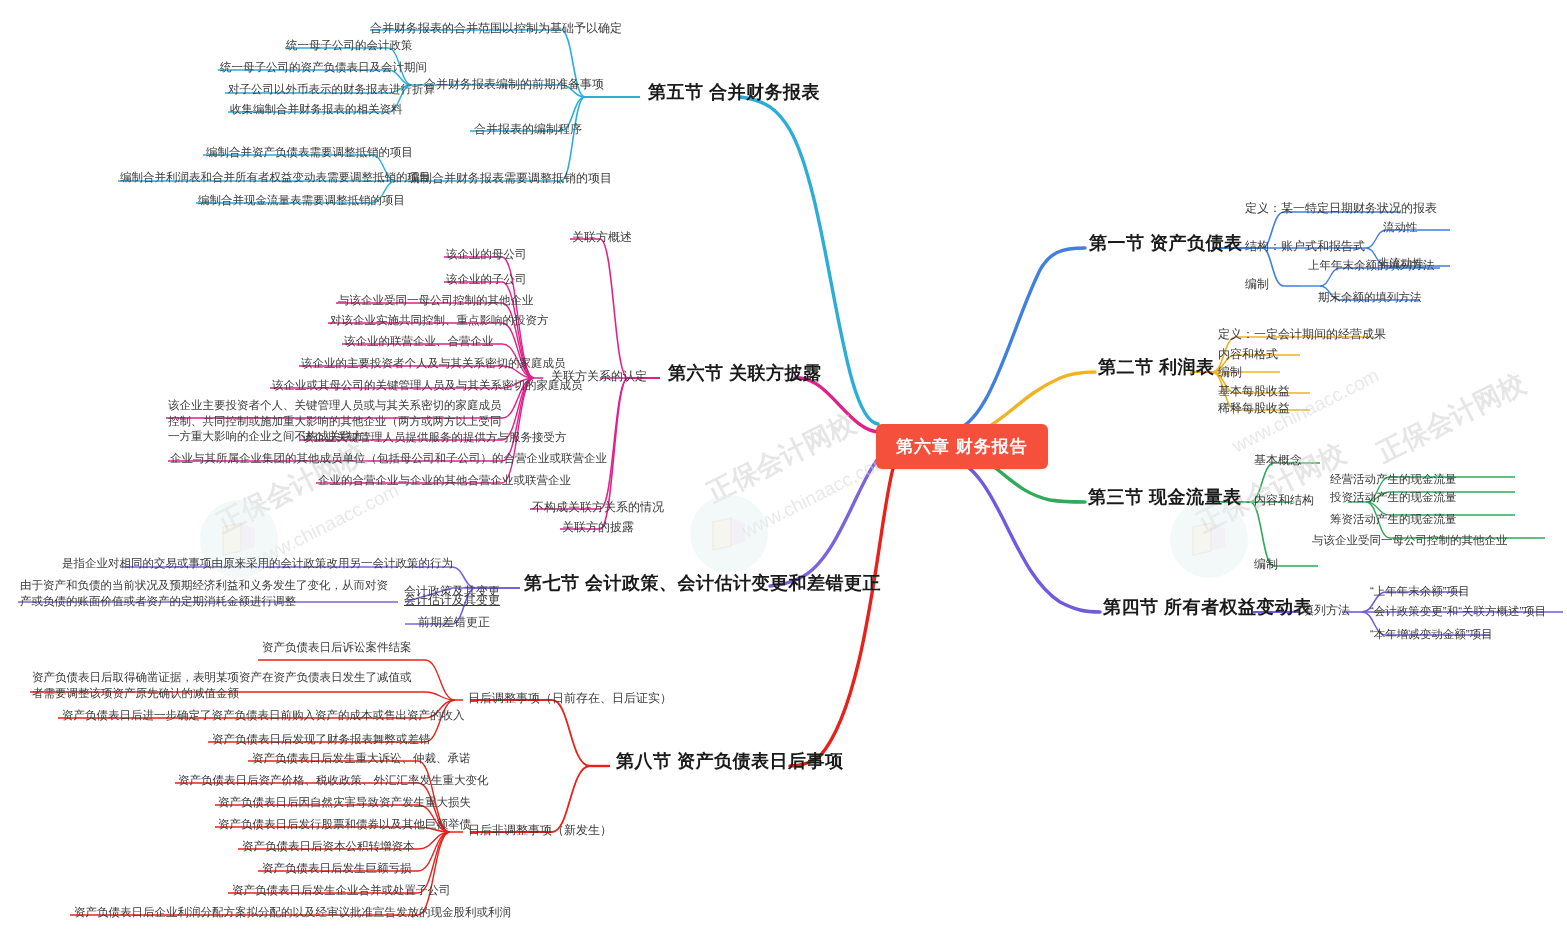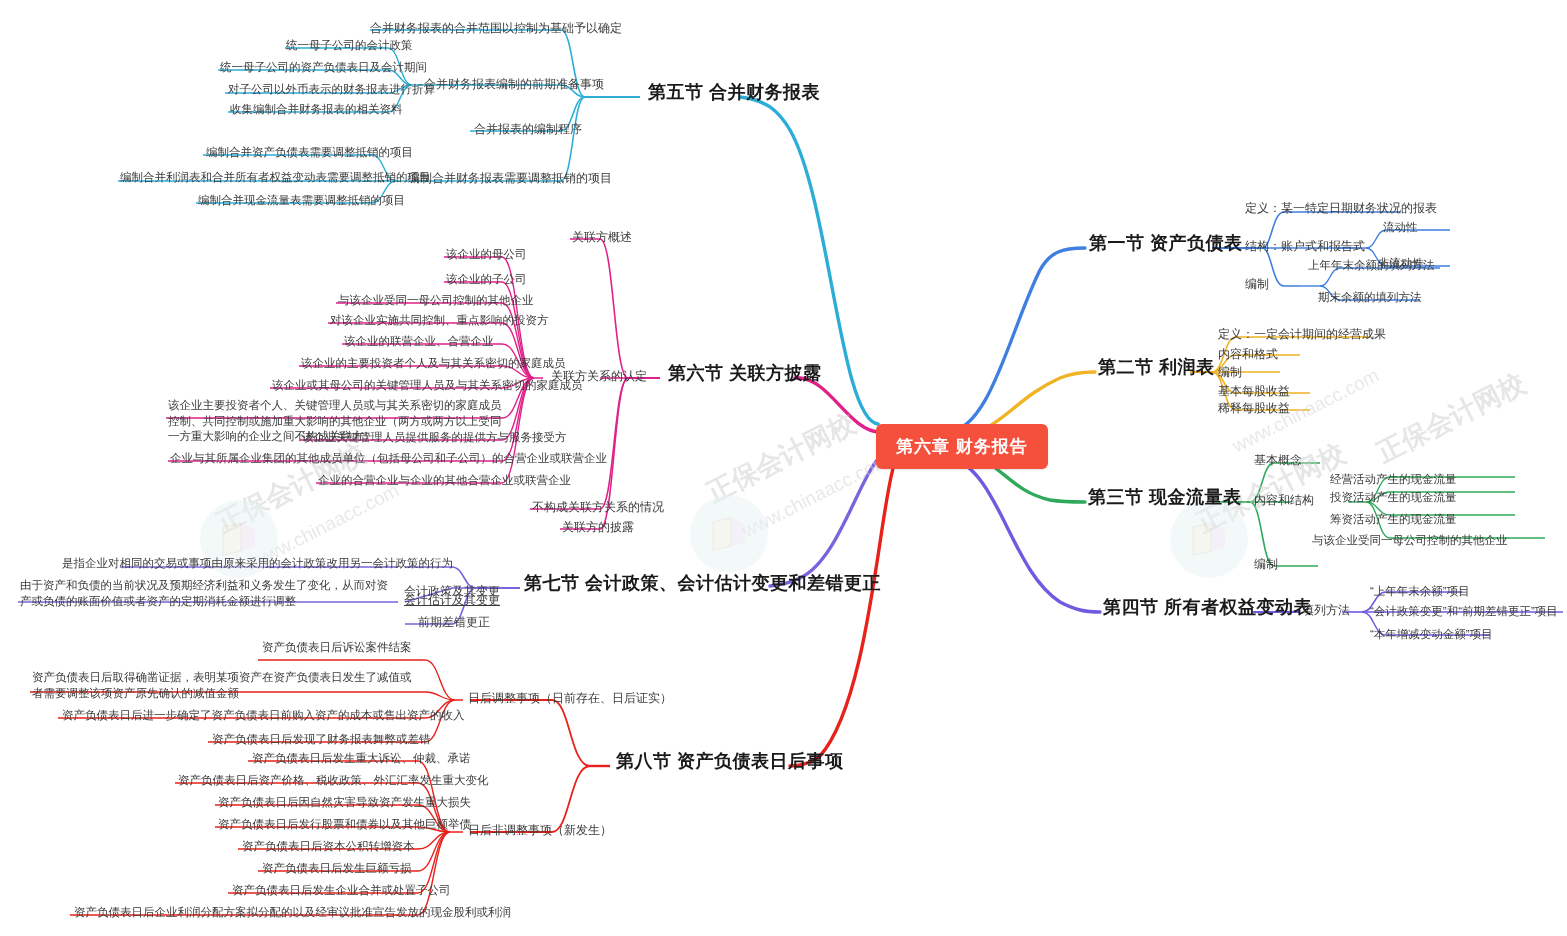--- a/index.html
+++ b/index.html
@@ -213,21 +213,21 @@
   <div class="node lv2" style="left:1254px;top:452px;">基本概念</div>
   <div class="node lv2" style="left:1254px;top:492px;">内容和结构</div>
   <div class="node lv2" style="left:1254px;top:556px;">编制</div>
   <div class="node lv3" style="left:1330px;top:472px;">经营活动产生的现金流量</div>
   <div class="node lv3" style="left:1330px;top:490px;">投资活动产生的现金流量</div>
   <div class="node lv3" style="left:1330px;top:512px;">筹资活动产生的现金流量</div>
   <div class="node lv3" style="left:1312px;top:533px;">与该企业受同一母公司控制的其他企业</div>
 
   <div class="node lv2" style="left:1302px;top:602px;">填列方法</div>
   <div class="node lv3" style="left:1370px;top:584px;">“上年年末余额”项目</div>
-  <div class="node lv3" style="left:1370px;top:604px;">“会计政策变更”和“前期差错更正”项目</div>
+  <div class="node lv3" style="left:1370px;top:604px;">“会计政策变更”和“关联方概述”项目</div>
   <div class="node lv3" style="left:1370px;top:627px;">“本年增减变动金额”项目</div>
 
   <div class="node lv2" style="left:370px;top:20px;">合并财务报表的合并范围以控制为基础予以确定</div>
   <div class="node lv2" style="left:424px;top:76px;">合并财务报表编制的前期准备事项</div>
   <div class="node lv2" style="left:474px;top:121px;">合并报表的编制程序</div>
   <div class="node lv2" style="left:408px;top:170px;">编制合并财务报表需要调整抵销的项目</div>
   <div class="node lv3" style="left:286px;top:38px;">统一母子公司的会计政策</div>
   <div class="node lv3" style="left:220px;top:60px;">统一母子公司的资产负债表日及会计期间</div>
   <div class="node lv3" style="left:228px;top:82px;">对子公司以外币表示的财务报表进行折算</div>
   <div class="node lv3" style="left:230px;top:102px;">收集编制合并财务报表的相关资料</div>

